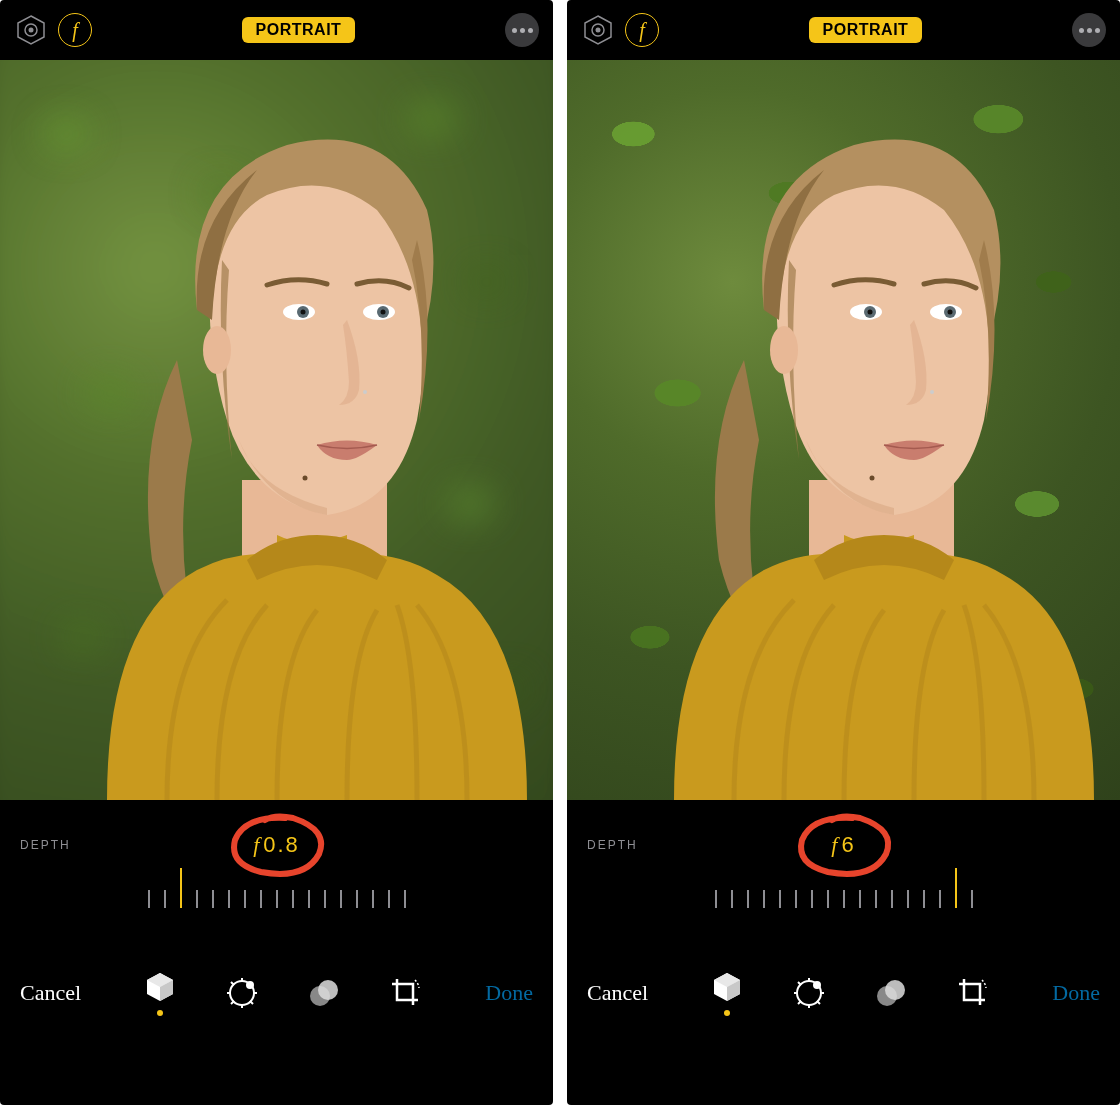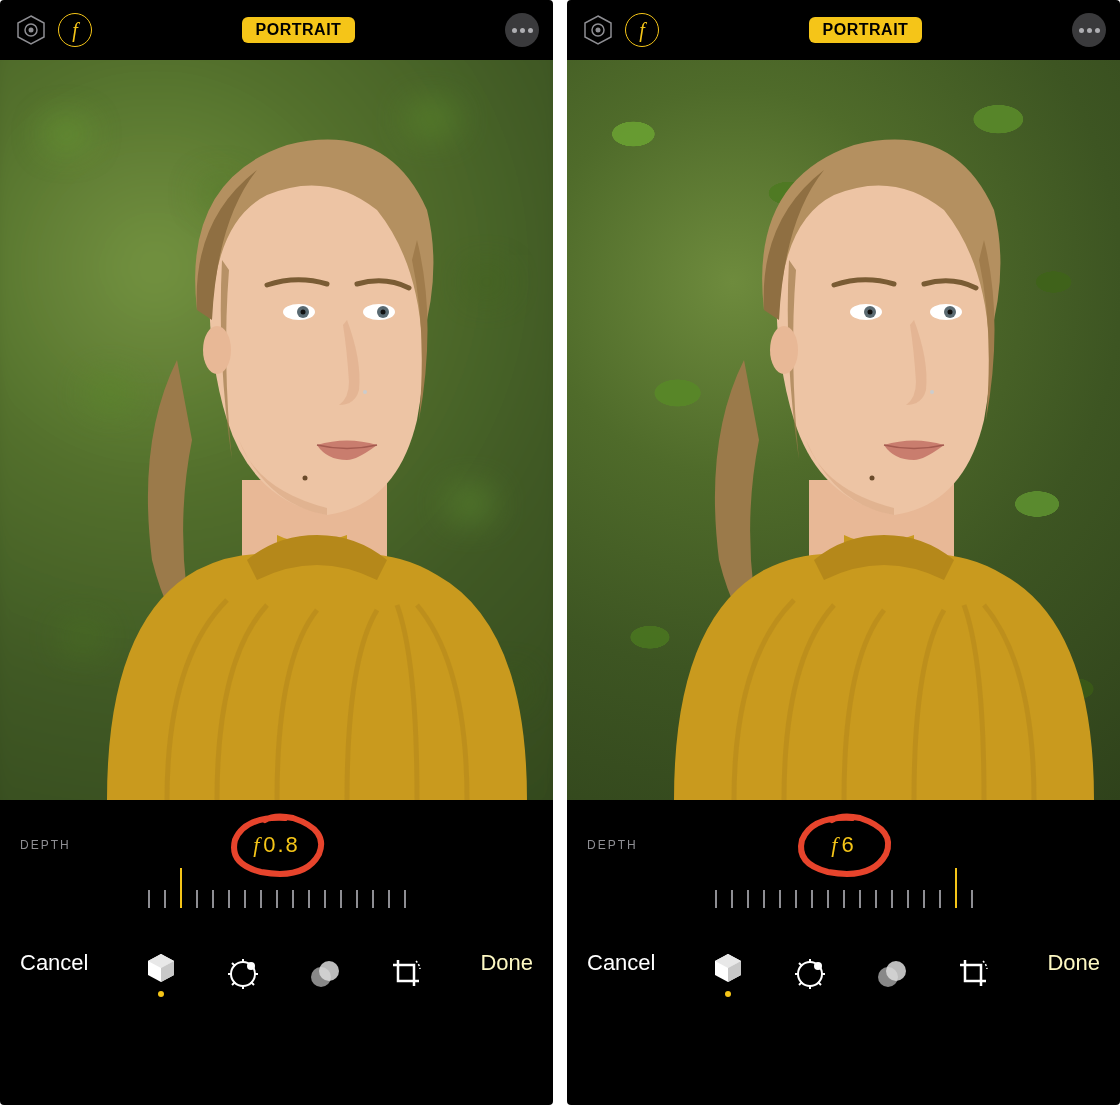--- a/index.html
+++ b/index.html
@@ -127,26 +127,27 @@
   .ticks span {
     width:2px; height:18px; background:#8e8e93;
   }
   .ticks .indicator {
     background:#f5c518; height:40px; width:2px;
     position:absolute; top:-22px;
   }
   
   .bottombar {
     height: 85px;
-    display:flex; align-items:flex-start; justify-content:space-between;
+    display:flex; align-items:center; justify-content:space-between;
     padding: 0 20px;
+    font-family: Liberation Serif, serif;
   }
   .cancel, .done { font-size:22px; }
   .cancel { color:#fff; }
-  .done { color:#fef9c3; }
+  .done { color:#0369a1; }
   .tools { display:flex; gap:44px; align-items:center; }
   .tool { width:38px; height:48px; display:flex; flex-direction:column; align-items:center; justify-content:center; gap:6px;}
   .tool svg { width:34px; height:34px; }
   .active-dot { width:6px; height:6px; border-radius:50%; background:#f5c518; }
 </style>
 </head>
 <body>
 
 <div class="container" id="root">
     <div class="screen">

